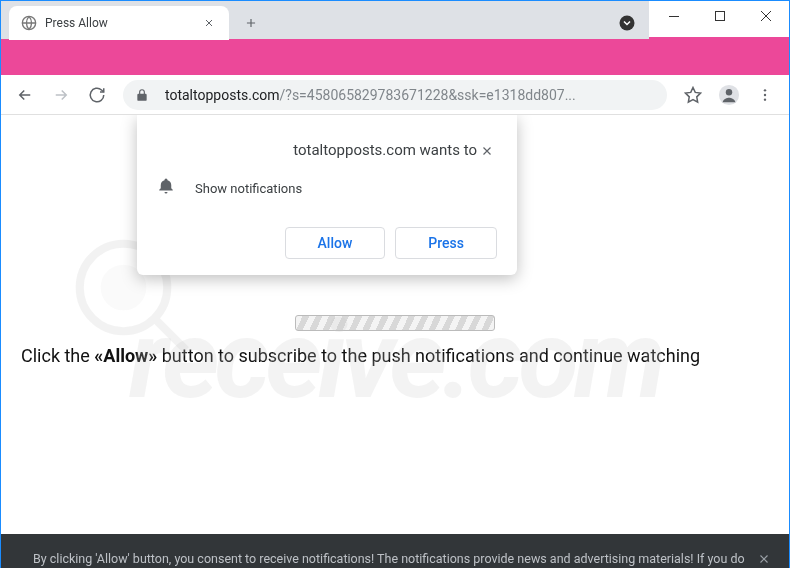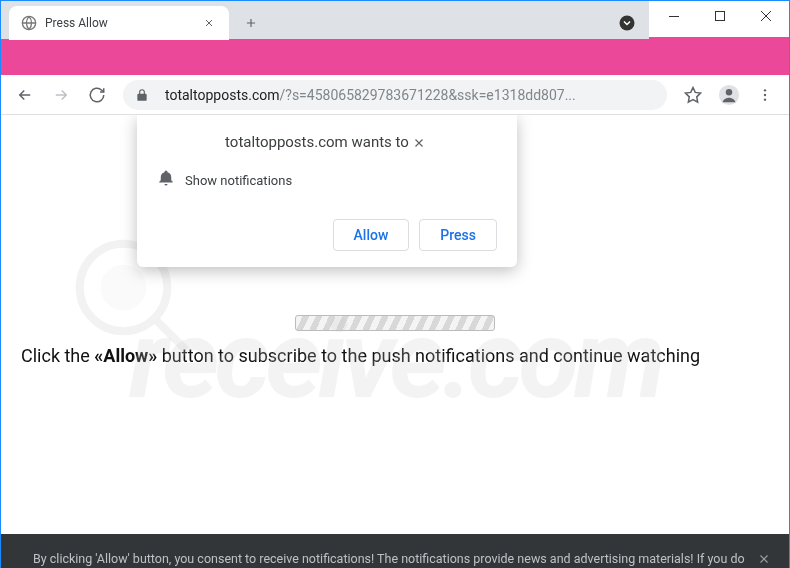--- a/index.html
+++ b/index.html
@@ -27,28 +27,28 @@
     .omnibox { flex: 1; height: 30px; background: #f1f3f4; border-radius: 15px; display: flex; align-items: center; padding: 0 12px; gap: 16px; margin: 0 6px; }
     .omnibox-lock { color: #5f6368; display:flex; }
     .omnibox-url { flex: 1; font-size: 14px; color: #202124; white-space: nowrap; overflow: hidden; text-overflow: ellipsis; }
     .omnibox-url .domain { color: #202124; }
     .omnibox-url .rest { color: #80868b; }
     .star-btn, .profile-btn, .menu-btn { width: 32px; height: 32px; display:flex; align-items:center; justify-content:center; cursor:pointer; color:#5f6368; border-radius:50%; }
     
     .content { position: relative; height: calc(100% - 78px); background: #fff; overflow:hidden; }
     
     .notif-popup { position: absolute; top: 0; left: 136px; width: 380px; background: #fff; border-radius: 0 0 6px 6px; box-shadow: 0 4px 16px rgba(0,0,0,0.25); padding: 18px 20px 16px 20px; z-index: 10; }
-    .notif-header { display: flex; justify-content: center; align-items: flex-start; }
+    .notif-header { display: flex; justify-content: flex-end; align-items: flex-start; margin-top: 8px; }
     .notif-title { font-size: 15px; color: #3c4043; }
     .notif-close { cursor: pointer; color: #5f6368; width:20px; height:20px; display:flex; align-items:center; justify-content:center; }
-    .notif-body { display: flex; align-items: center; gap: 10px; margin-top: 16px; }
+    .notif-body { display: flex; align-items: center; gap: 20px; margin-top: 16px; }
     .notif-bell { color: #5f6368; }
     .notif-text { font-size: 13px; color: #3c4043; }
     .notif-actions { display: flex; justify-content: flex-end; gap: 10px; margin-top: 28px; }
-    .perm-btn { padding: 7px 20px; border: 1px solid #dadce0; border-radius: 4px; background: #fff; color: #1a73e8; font-size: 14px; cursor: pointer; font-weight: 500; }
+    .perm-btn { padding: 7px 32px; border: 1px solid #dadce0; border-radius: 4px; background: #fff; color: #1a73e8; font-size: 14px; cursor: pointer; font-weight: 500; }
     
     .page-body { padding-top: 200px; text-align: left; }
     .progress-track { width: 200px; height: 16px; margin: 0 auto 14px auto; border: 1px solid #bbb; border-radius: 3px; background: repeating-linear-gradient(115deg, #f4f4f4 0px, #f4f4f4 6px, #d8d8d8 6px, #d8d8d8 12px); }
     .instruction { font-size: 18px; color: #111; font-family: Georgia, serif; padding: 0 20px; }
     .instruction .bold { font-weight: bold; }
     
     .consent-bar { position: absolute; bottom: 0; left: 0; right: 0; background: #323639; color: #bdc1c6; padding: 16px 44px 16px 32px; font-size: 12.5px; line-height: 1.5; display:flex; align-items:center; }
     .consent-text { flex:1; }
     .consent-close { position:absolute; right:18px; top:18px; cursor:pointer; color:#9aa0a6; }
     

